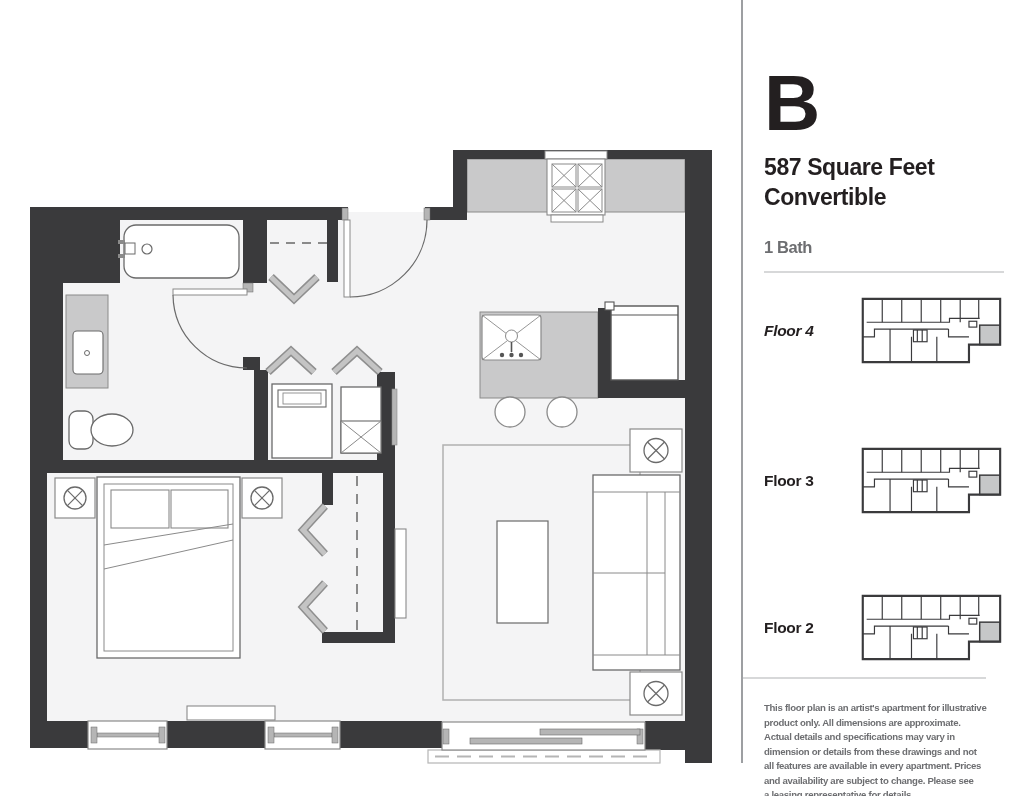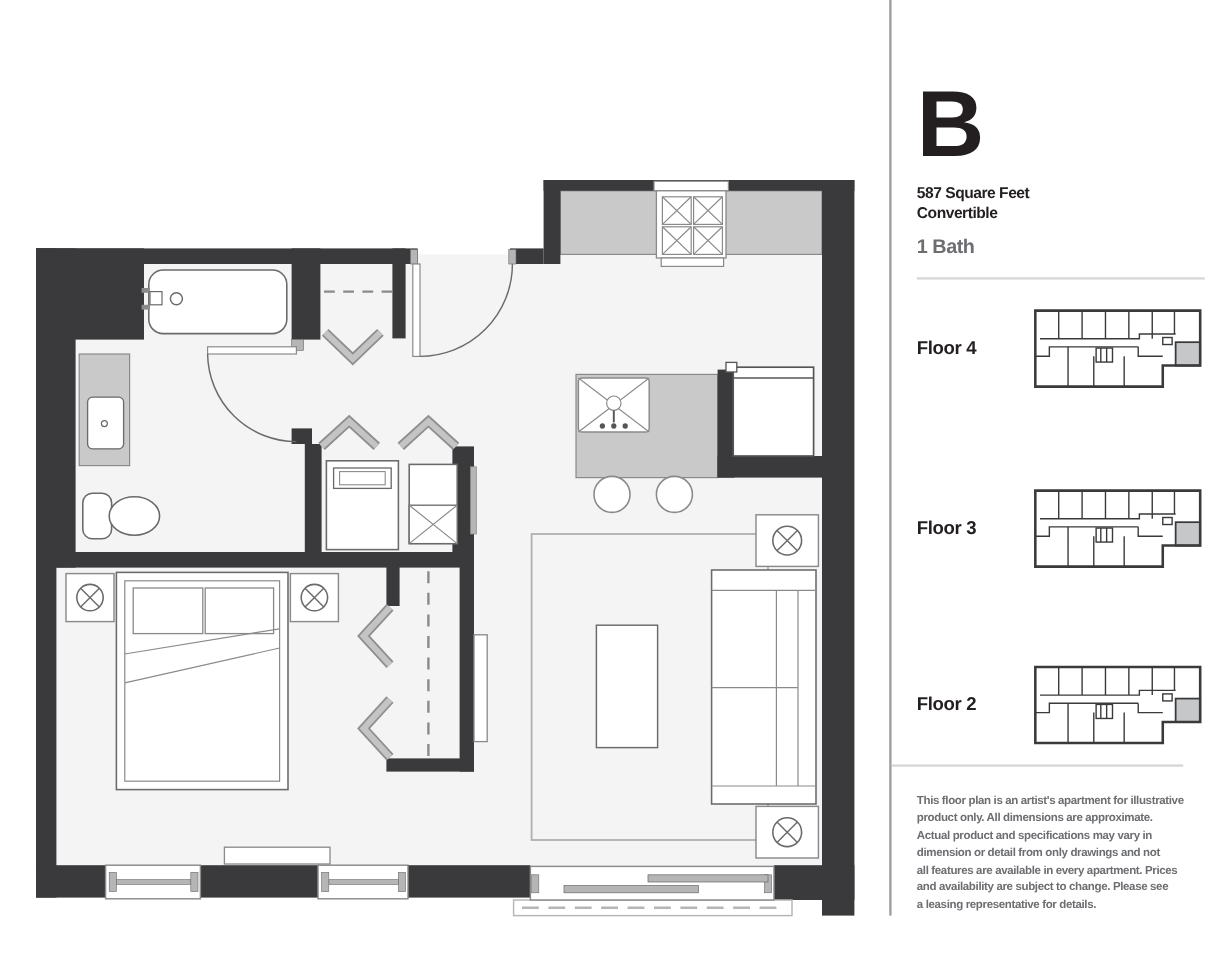--- a/index.html
+++ b/index.html
@@ -10,26 +10,26 @@
   .plan-wrap{position:absolute;left:0;top:0;width:740px;height:796px;}
   .sidebar{
     position:absolute;left:741px;top:0;width:281px;height:763px;
     border-left:2px solid #9d9fa2;box-sizing:border-box;
     padding:0 0 0 21px;
   }
   .unit-letter{
     font-size:78px;font-weight:800;line-height:1;letter-spacing:-1px;
     margin-top:64px;color:#231f20;
   }
-  .unit-main{margin-top:10px;font-size:13px;font-weight:700;line-height:1.32;letter-spacing:-0.4px;color:#231f20;}
-  .unit-sub{margin-top:10px;font-size:16.5px;font-weight:700;line-height:1.3;letter-spacing:-0.4px;color:#6d6e71;}
+  .unit-main{margin-top:10px;font-size:23px;font-weight:700;line-height:1.32;letter-spacing:-0.4px;color:#231f20;}
+  .unit-sub{margin-top:24px;font-size:16.5px;font-weight:700;line-height:1.3;letter-spacing:-0.4px;color:#6d6e71;}
   .divider{border:none;border-top:2px solid #d7d8d9;margin:13px 18px 0 0;}
   .floor-rows{margin-right:16px;}
   .floor-row{display:flex;justify-content:space-between;align-items:center;}
-  .floor-row.r1{margin-top:20px;}
+  .floor-row.r1{margin-top:20px;font-style:italic;}
   .floor-row.r2{margin-top:74px;}
   .floor-row.r3{margin-top:71px;}
   .floor-label{font-size:15.5px;font-weight:700;letter-spacing:-0.3px;color:#231f20;}
   .mini{width:152px;height:76px;display:block;}
   .divider.d2{margin-top:11px;margin-left:-21px;margin-right:36px;}
   .disclaimer{margin-top:22px;color:#6d6e71;font-size:9.6px;font-weight:700;
     line-height:1.51;letter-spacing:-0.3px;white-space:nowrap;}
   svg{display:block;}
 </style>
 </head>
@@ -307,19 +307,19 @@
           <use href="#miniplan"></use>
         </svg>
     </div>
   </div>
 
   <hr class="divider d2">
 
   <div class="disclaimer">
     <div>This floor plan is an artist's apartment for illustrative</div>
     <div>product only. All dimensions are approximate.</div>
-    <div>Actual product and specifications may vary in</div>
-    <div>dimension or detail from only drawings and not</div>
+    <div>Actual details and specifications may vary in</div>
+    <div>dimension or details from these drawings and not</div>
     <div>all features are available in every apartment. Prices</div>
     <div>and availability are subject to change. Please see</div>
     <div>a leasing representative for details.</div>
   </div>
 </div>
 
 </body></html>

